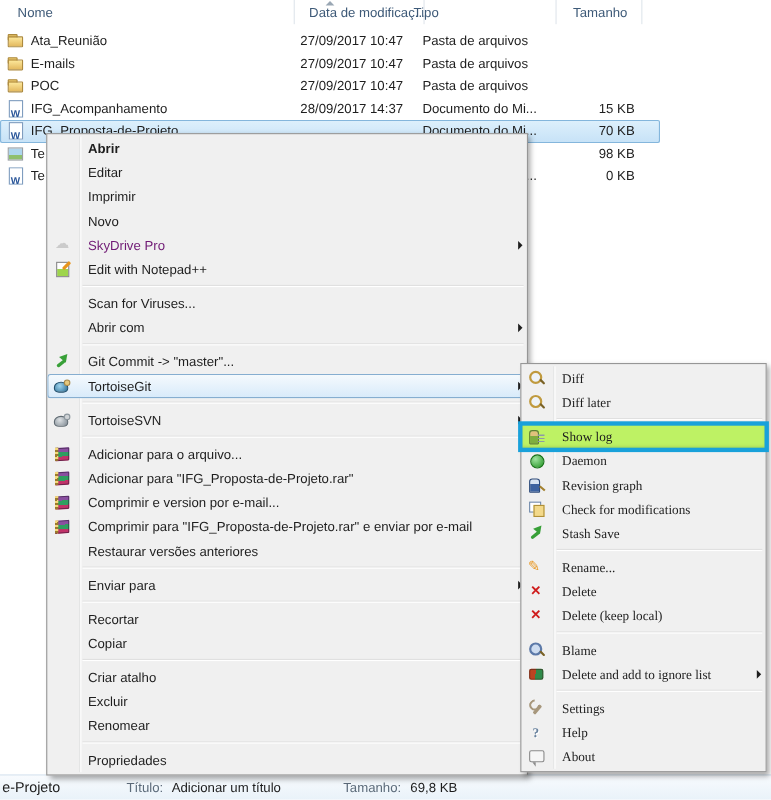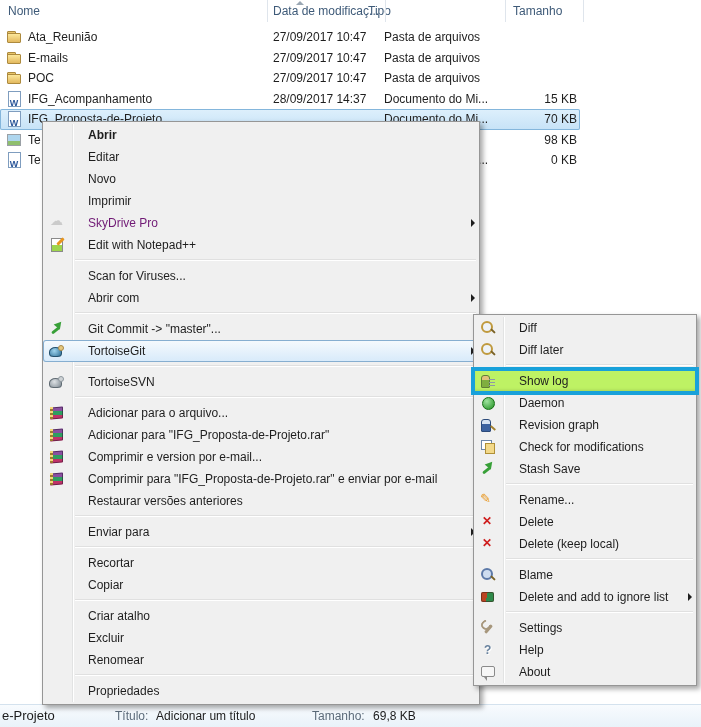--- a/index.html
+++ b/index.html
@@ -2,43 +2,43 @@
 <html><head>
 <meta charset="utf-8">
 <style>
   html,body{margin:0;padding:0;}
   body{width:701px;height:727px;position:relative;overflow:hidden;background:#ffffff;
        font-family:"Liberation Sans",sans-serif;font-size:12px;color:#1e1e1e;}
 
   
   .explorer{position:absolute;inset:0;background:#fff;}
   .col-headers{position:absolute;left:0;top:0;width:701px;height:22px;}
-  .col-label{position:absolute;top:0;height:22px;line-height:22px;color:#3e5a78;}
+  .col-label{position:absolute;top:0;height:22px;line-height:22px;color:#3e5a78;margin-left:8px;}
   .col-sep{position:absolute;top:0;width:1px;height:22px;background:#dfe5ec;}
   .sort-caret{position:absolute;left:296px;top:1px;width:0;height:0;
       border-left:4px solid transparent;border-right:4px solid transparent;border-bottom:4px solid #9aa7b4;}
   .rows{position:absolute;left:0;top:27px;width:701px;}
-  .file-row{position:relative;width:580px;height:20.5px;border-radius:2px;}
+  .file-row{position:relative;width:580px;height:20.5px;border-radius:2px;padding-left:20px;}
   .file-row.selected{background:linear-gradient(#def0fc,#c6e2f7);box-shadow:inset 0 0 0 1px #84b6dc;}
   .fr-cell{position:absolute;top:0;height:20.5px;line-height:20.5px;white-space:nowrap;overflow:hidden;}
   .fr-iconbox{left:6px;width:16px;top:2px;height:16px;}
   .fr-name{left:28px;width:235px;}
   .fr-date{left:273px;width:110px;}
   .fr-type{left:384px;width:113px;}
   .fr-size{left:505px;width:72px;text-align:right;}
 
   
   .menu{position:absolute;background:#f0f0f0;border:1px solid #969696;
         box-shadow:3px 3px 5px rgba(0,0,0,.35);padding:2px 0;}
   .menu::before{content:"";position:absolute;left:29px;top:2px;bottom:2px;width:1px;background:#e2e3e3;}
   .menu::after{content:"";position:absolute;left:30px;top:2px;bottom:2px;width:1px;background:#ffffff;}
   #context-menu{left:42px;top:121px;width:436px;z-index:10;}
-  #tg-submenu{left:473px;top:314px;width:222px;z-index:20;}
+  #tg-submenu{left:473px;top:330px;width:222px;z-index:20;font-family:Liberation Serif, serif;}
   .menu-item{position:relative;height:22px;display:flex;align-items:center;
-             padding:0 4px 0 6px;box-sizing:border-box;z-index:2;gap:8px;}
+             padding:0 4px 0 6px;box-sizing:border-box;z-index:2;}
   .mi-label{margin-left:15px;white-space:nowrap;}
   .menu-item.bold .mi-label{font-weight:bold;}
   .menu-item.disabled .mi-label{color:#701a75;}
   .menu-item.disabled .ic{opacity:.55;filter:grayscale(1);}
   .menu-item.hover{background:linear-gradient(#f6fafd,#d7eafa);
                    box-shadow:inset 0 0 0 1px #86aed0;border-radius:3px;}
   .menu-item.annotated{background:#bef264;outline:4px solid #19a1da;outline-offset:-1px;
                    box-shadow:inset 0 -2px 3px rgba(0,0,0,.12);z-index:5;}
   .mi-arrow{margin-left:auto;width:0;height:0;border-left:4px solid #1e1e1e;
             border-top:4px solid transparent;border-bottom:4px solid transparent;}
@@ -207,26 +207,26 @@
       <span class="mi-label">Abrir</span>
       <span class="mi-arrow" style="visibility: hidden;"></span>
     </div>
     <div class="menu-item">
       <span class="ic"></span>
       <span class="mi-label">Editar</span>
       <span class="mi-arrow" style="visibility: hidden;"></span>
     </div>
     <div class="menu-item">
       <span class="ic"></span>
+      <span class="mi-label">Imprimir</span>
+      <span class="mi-arrow" style="visibility: hidden;"></span>
+    </div>
+    <div class="menu-item">
+      <span class="ic"></span>
       <span class="mi-label">Novo</span>
-      <span class="mi-arrow" style="visibility: hidden;"></span>
-    </div>
-    <div class="menu-item">
-      <span class="ic"></span>
-      <span class="mi-label">Imprimir</span>
       <span class="mi-arrow" style="visibility: hidden;"></span>
     </div>
     <div class="menu-item disabled">
       <span class="ic ic-skydrive-cloud"></span>
       <span class="mi-label">SkyDrive Pro</span>
       <span class="mi-arrow"></span>
     </div>
     <div class="menu-item">
       <span class="ic ic-notepadpp"></span>
       <span class="mi-label">Edit with Notepad++</span>

